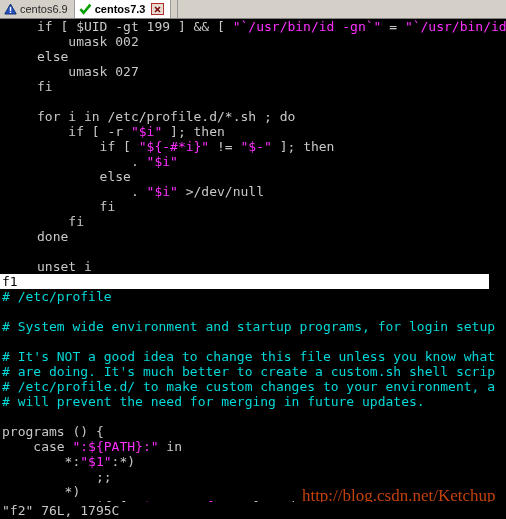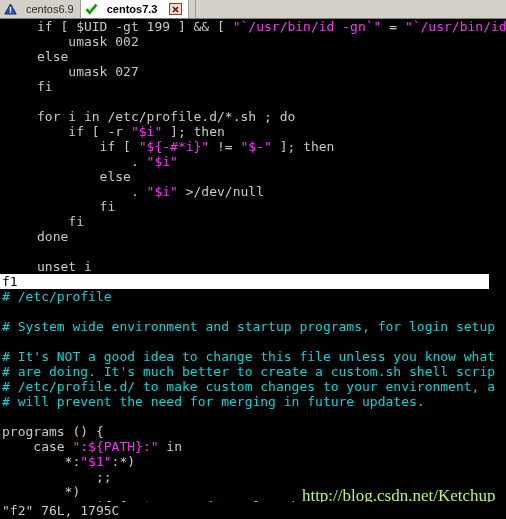--- a/index.html
+++ b/index.html
@@ -20,21 +20,21 @@
     background: #d4d0c8;
     border-bottom: 1px solid #808080;
     display: flex;
     align-items: stretch;
     font-family: "Liberation Sans", sans-serif;
     box-sizing: border-box;
   }
   .tab {
     display: flex;
     align-items: center;
-    gap: 9px;
+    gap: 3px;
     padding: 0 6px 0 4px;
     font-size: 11px;
     color: #000;
     border-right: 1px solid #9a9a9a;
     box-sizing: border-box;
     white-space: nowrap;
   }
   .tab.inactive { background: #d4d0c8; color: #2a2a2a; }
   .tab.active   { background: #ffffff; font-weight: bold; }
   .tab-spacer { flex: 1; background: #d4d0c8; border-right: 1px solid #9a9a9a; max-width: 6px;}
@@ -122,21 +122,21 @@
     white-space: pre;
   }
 
   
   #watermark {
     position: absolute;
     right: 2px;
     bottom: 13px;
     font-family: "Liberation Serif", serif;
     font-size: 17px;
-    color: #bef264;
+    color: #c2410c;
     white-space: pre;
     opacity: 1;
   }
 </style>
 </head>
 <body>
 
 <div id="tabbar">
 
   <div class="tab inactive">

